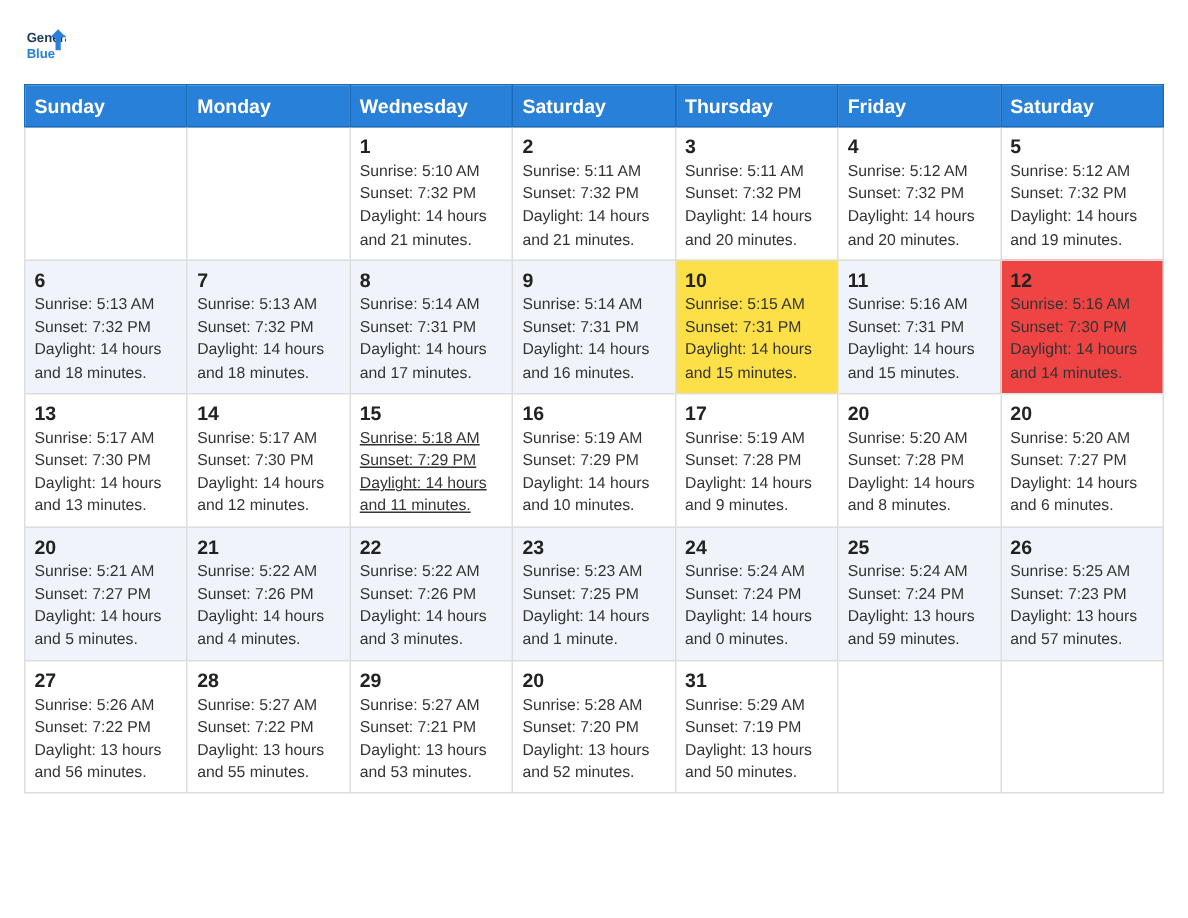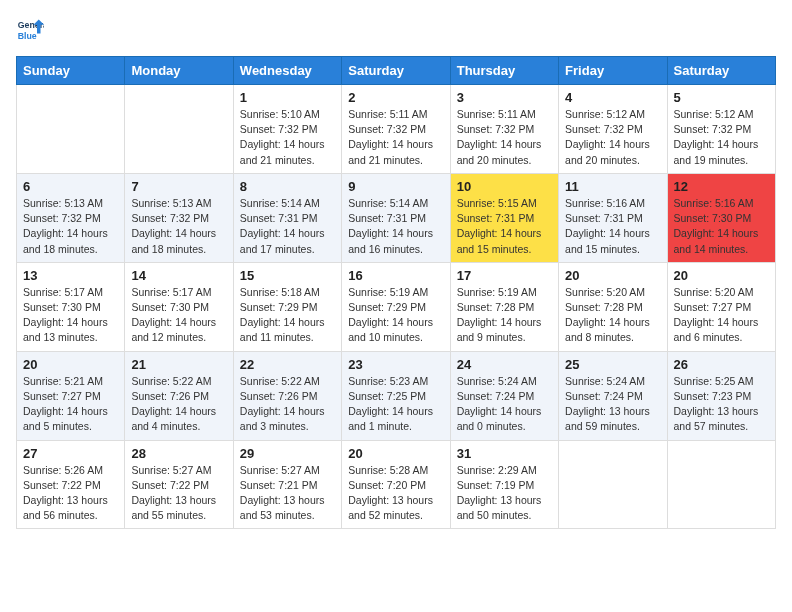--- a/index.html
+++ b/index.html
@@ -201,21 +201,21 @@
 Daylight: 14 hours and 13 minutes.</div>
         </td>
         <td>
           <div class="day-number">14</div>
           <div class="day-info" style="white-space: pre-line;">Sunrise: 5:17 AM
 Sunset: 7:30 PM
 Daylight: 14 hours and 12 minutes.</div>
         </td>
         <td>
           <div class="day-number">15</div>
-          <div class="day-info" style="white-space: pre-line;">Sunrise: 5:18 AM
+          <div class="day-info" style="white-space: pre-line; text-decoration: underline;">Sunrise: 5:18 AM
 Sunset: 7:29 PM
 Daylight: 14 hours and 11 minutes.</div>
         </td>
         <td>
           <div class="day-number">16</div>
           <div class="day-info" style="white-space: pre-line;">Sunrise: 5:19 AM
 Sunset: 7:29 PM
 Daylight: 14 hours and 10 minutes.</div>
         </td>
         <td>
@@ -301,21 +301,21 @@
 Daylight: 13 hours and 53 minutes.</div>
         </td>
         <td>
           <div class="day-number">20</div>
           <div class="day-info" style="white-space: pre-line;">Sunrise: 5:28 AM
 Sunset: 7:20 PM
 Daylight: 13 hours and 52 minutes.</div>
         </td>
         <td>
           <div class="day-number">31</div>
-          <div class="day-info" style="white-space: pre-line;">Sunrise: 2:29 AM
+          <div class="day-info" style="white-space: pre-line;">Sunrise: 5:29 AM
 Sunset: 7:19 PM
 Daylight: 13 hours and 50 minutes.</div>
         </td>
         <td class="empty-cell"></td>
         <td class="empty-cell"></td>
       </tr>
     </tbody>
 </table>
 
 </body></html>

